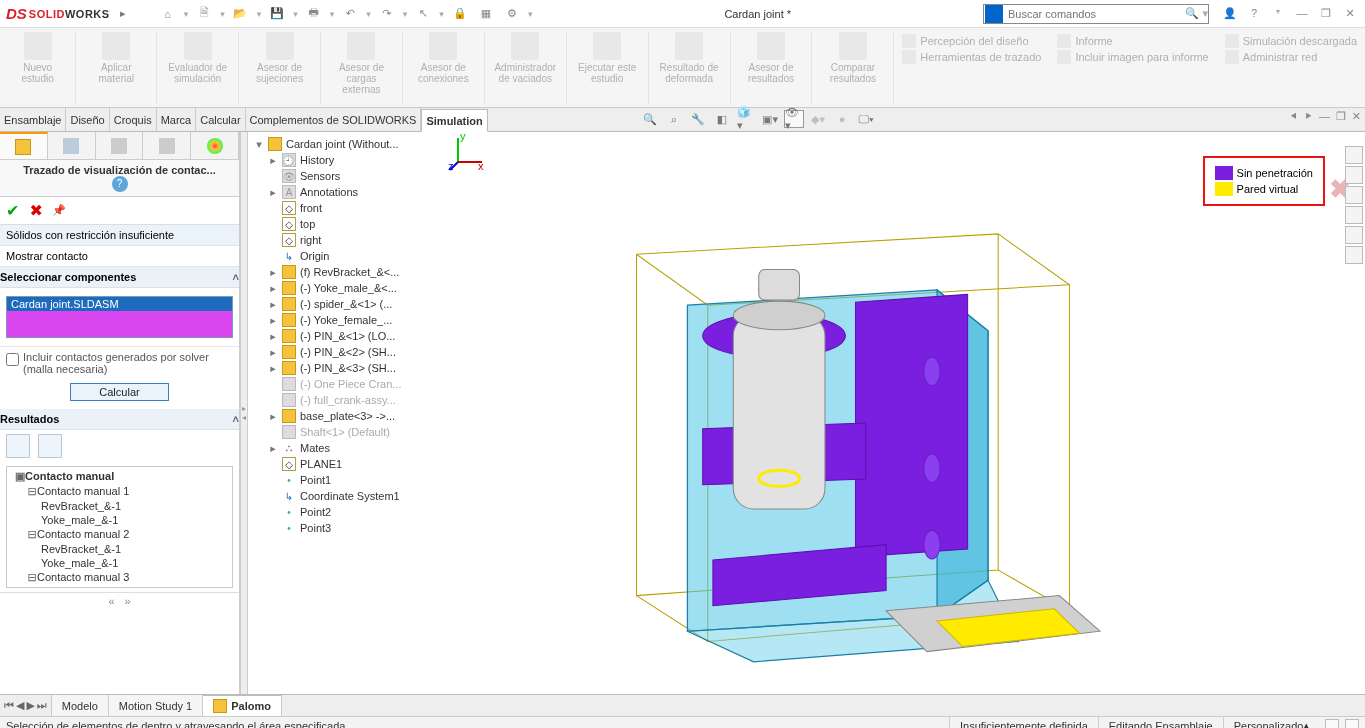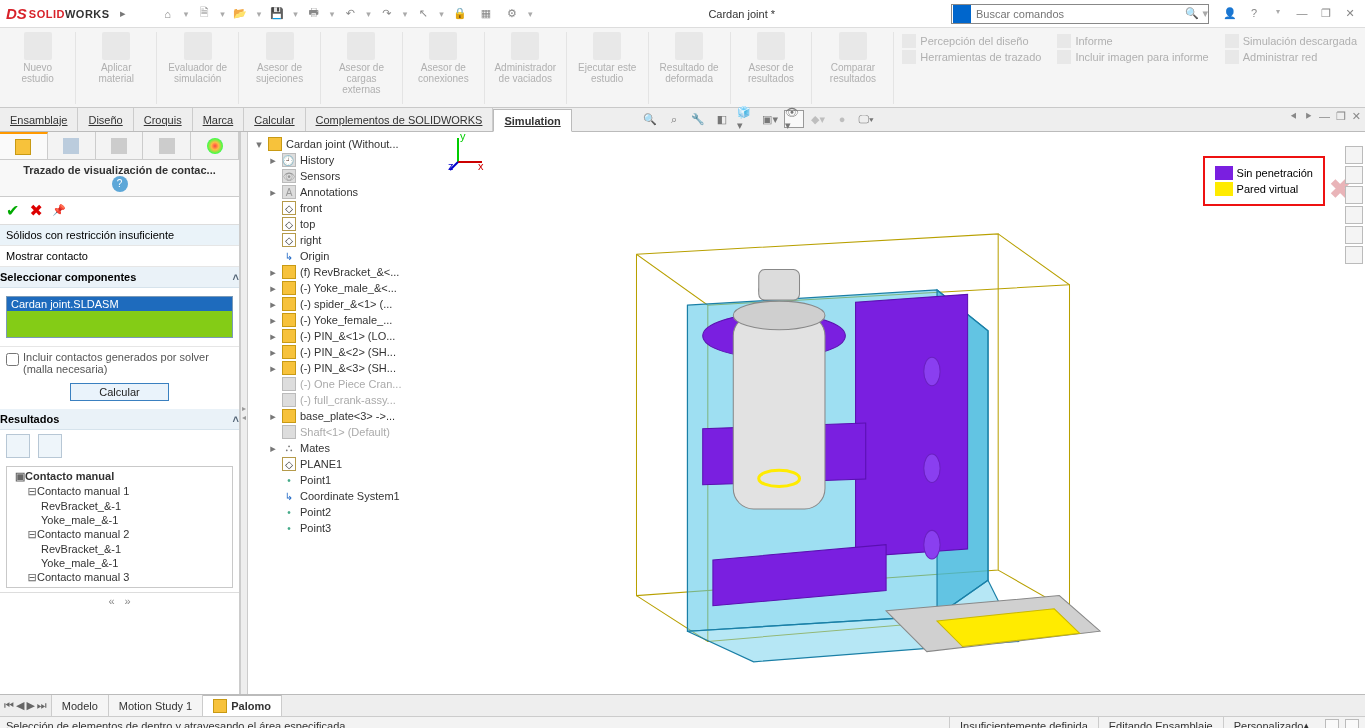--- a/index.html
+++ b/index.html
@@ -9,39 +9,39 @@
 .titlebar { height: 28px; background: #fff; display: flex; align-items: center; border-bottom: 1px solid #ddd; }
 .logo { display: flex; align-items: center; padding: 0 6px; }
 .logo-ds { color: #d8222a; font-weight: bold; font-size: 15px; font-style: italic; }
 .logo-sw { color: #d8222a; font-weight: bold; font-size: 13px; letter-spacing: 0.5px; margin-left: 2px; }
 .logo-sw b { color: #333; }
 .menu-drop { width: 18px; height: 18px; margin-left: 4px; color: #777; display: flex; align-items: center; justify-content: center; }
 .qat { display: flex; align-items: center; gap: 6px; margin-left: 20px; }
 .qat .ico { width: 20px; height: 20px; display: flex; align-items: center; justify-content: center; color: #888; }
 .qat .sep { font-size: 9px; color: #aaa; }
 .title-center { flex: 1; text-align: center; color: #333; }
-.search-box { display: flex; align-items: center; background: #fff; border: 1px solid #888; height: 20px; width: 258px; margin-right: 6px; }
+.search-box { display: flex; align-items: center; background: #fff; border: 1px solid #888; height: 20px; width: 226px; margin-right: 6px; }
 .search-box .sico { width: 18px; height: 18px; background: #0066cc; margin: 1px; }
 .search-box input { border: none; flex: 1; font-size: 11px; padding: 0 4px; color: #888; outline: none; }
 .search-box .mag { width: 20px; text-align: center; color: #555; }
 .win-controls { display: flex; gap: 6px; margin: 0 6px; color: #888; }
 .win-controls span { width: 18px; text-align: center; }
 
 
 .ribbon { height: 80px; background: #f5f5f5; border-bottom: 1px solid #c9c9c9; display: flex; align-items: flex-start; padding-top: 4px; }
 .rib-group { display: flex; flex-direction: column; align-items: center; justify-content: flex-start; padding: 0 8px; border-right: 1px solid #e4e4e4; height: 72px; color: #b0b0b0; text-align: center; }
 .rib-group .rico { width: 28px; height: 28px; background: #e8e8e8; margin-bottom: 2px; border-radius: 2px; }
 .rib-group .rlabel { font-size: 10px; line-height: 11px; max-width: 70px; }
 .rib-col { display: flex; flex-direction: column; gap: 2px; padding: 2px 8px; }
 .rib-row { display: flex; align-items: center; gap: 4px; color: #b0b0b0; font-size: 10px; white-space: nowrap; }
 .rib-row .smico { width: 14px; height: 14px; background: #e8e8e8; }
 
 
 .tabs-row { height: 24px; background: #eee; display: flex; align-items: stretch; border-bottom: 1px solid #bbb; position: relative; }
-.tab { padding: 0 10px; display: flex; align-items: center; background: #eee; border-right: 1px solid #ccc; color: #333; cursor: pointer; text-decoration: underline; }
+.tab { padding: 0 4px; display: flex; align-items: center; background: #eee; border-right: 1px solid #ccc; color: #333; cursor: pointer; }
 .tab.active { background: #fff; border: 1px solid #bbb; border-bottom: 1px solid #fff; font-weight: bold; position: relative; top: 1px; }
 .view-toolbar { position: absolute; left: 640px; top: 2px; display: flex; gap: 4px; align-items: center; }
 .view-toolbar .vico { width: 20px; height: 18px; display: flex; align-items: center; justify-content: center; color: #777; border: 1px solid transparent; }
 .view-toolbar .vico.boxed { border: 1px solid #999; background: #f9f9f9; }
 .tabs-right { position: absolute; right: 4px; top: 2px; display: flex; gap: 6px; color: #888; }
 
 
 .main { display: flex; height: 562px; }
 .left-panel { width: 240px; border-right: 1px solid #ccc; display: flex; flex-direction: column; background: #fff; }
 .pm-tabs { height: 28px; display: flex; border-bottom: 1px solid #ccc; }
@@ -56,21 +56,21 @@
 .pm-actions { display: flex; gap: 10px; padding: 4px 6px; border-bottom: 1px solid #ddd; align-items: center; }
 .ok-ico { color: #0a0; font-size: 16px; }
 .x-ico { color: #d00; font-size: 16px; }
 .pin-ico { color: #777; }
 
 .pm-section { padding: 4px 6px; border-bottom: 1px solid #e6e6e6; }
 .pm-section.blue { background: #eaf3f9; }
 .pm-section-title { display: flex; justify-content: space-between; align-items: center; font-weight: bold; padding: 4px 0; background: #eaf2f8; border-bottom: 1px solid #d6e3ec; }
 .pm-section-title .chev { color: #567; }
 
-.listbox { border: 1px solid #7a9ab8; background: #84cc16; height: 42px; margin: 4px 0; overflow: hidden; }
+.listbox { border: 1px solid #7a9ab8; background: #d946ef; height: 42px; margin: 4px 0; overflow: hidden; }
 .listbox .litem { background: #1e6bbd; color: #fff; padding: 1px 4px; }
 
 .chk-row { display: flex; align-items: flex-start; gap: 4px; padding: 4px 6px; color: #555; }
 .chk-row input { margin-top: 2px; }
 
 .btn { display: inline-block; padding: 2px 28px; border: 1px solid #3a80c0; background: #eaf3fb; color: #222; cursor: pointer; }
 .btn-wrap { text-align: center; padding: 4px 0 8px; }
 
 .results-box { border: 1px solid #c9c9c9; margin: 4px 6px; }
 .results-tools { display: flex; gap: 8px; padding: 4px 6px; }

